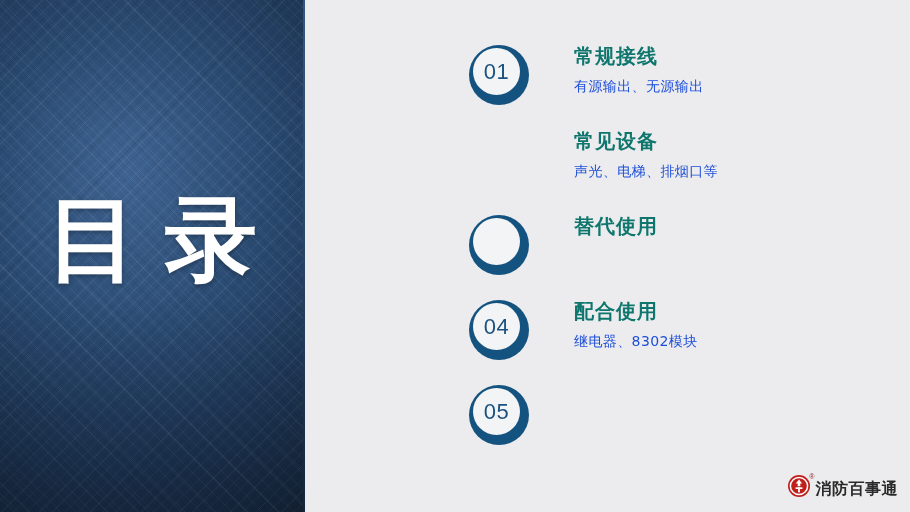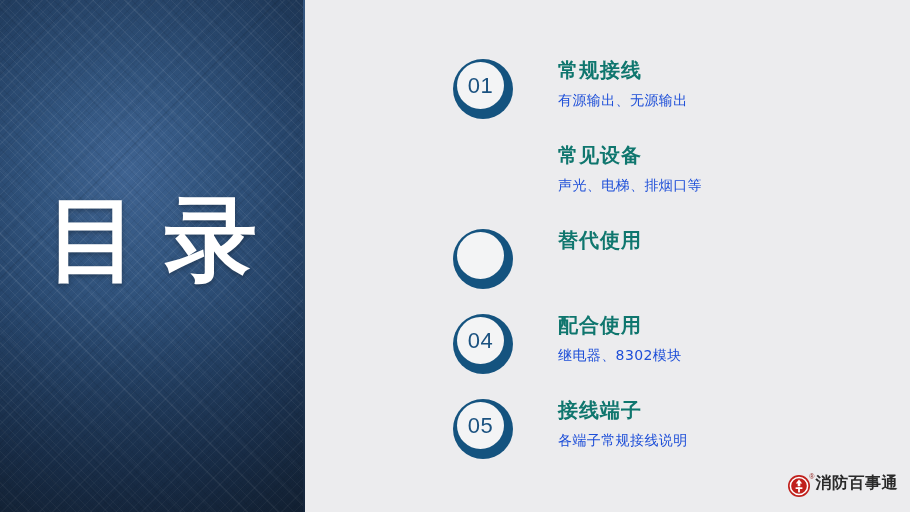--- a/index.html
+++ b/index.html
@@ -125,24 +125,23 @@
   .toc-list {
     position: absolute;
     left: 0;
     top: 0;
     width: 605px;
     height: 512px;
   }
 
   .toc-item {
     position: absolute;
-    left: 148px;
+    left: 164px;
     width: 430px;
     height: 85px;
-    margin-top: 14px;
   }
   .toc-item.i0 { top: 43px; }
   .toc-item.i1 { top: 128px; }
   .toc-item.i2 { top: 213px; }
   .toc-item.i3 { top: 298px; }
   .toc-item.i4 { top: 383px; text-decoration: underline; }
 
   .badge {
     position: absolute;
     left: 0;
@@ -206,21 +205,21 @@
     margin: 0;
     font-family: "DejaVu Sans", "Liberation Sans", sans-serif;
   }
 
   
   .brand {
     position: absolute;
     right: 12px;
     bottom: 14px;
     display: flex;
-    align-items: flex-start;
+    align-items: flex-end;
     gap: 5px;
   }
   .brand-mark {
     position: relative;
     width: 24px;
     height: 24px;
     flex: 0 0 auto;
   }
   .brand-mark .reg {
     position: absolute;
@@ -292,24 +291,20 @@
           <p class="toc-heading">配合使用</p>
           <p class="toc-sub">继电器、8302模块</p>
         </div>
       </div>
 
       <div class="toc-item i4">
         <div class="badge">
           <div class="ring"></div>
           <div class="inner"></div>
           <div class="num">05</div>
-        </div>
-        <div class="toc-text">
-          <p class="toc-heading">接线端子</p>
-          <p class="toc-sub">各端子常规接线说明</p>
         </div>
       </div>
 
     </div>
 
     <div class="brand">
       <div class="brand-mark">
         <svg width="24" height="24" viewBox="0 0 24 24" aria-hidden="true">
           <circle cx="12" cy="12" r="11" fill="#c0201c"></circle>
           <circle cx="12" cy="12" r="8.6" fill="none" stroke="#ffffff" stroke-width="1.5"></circle>

